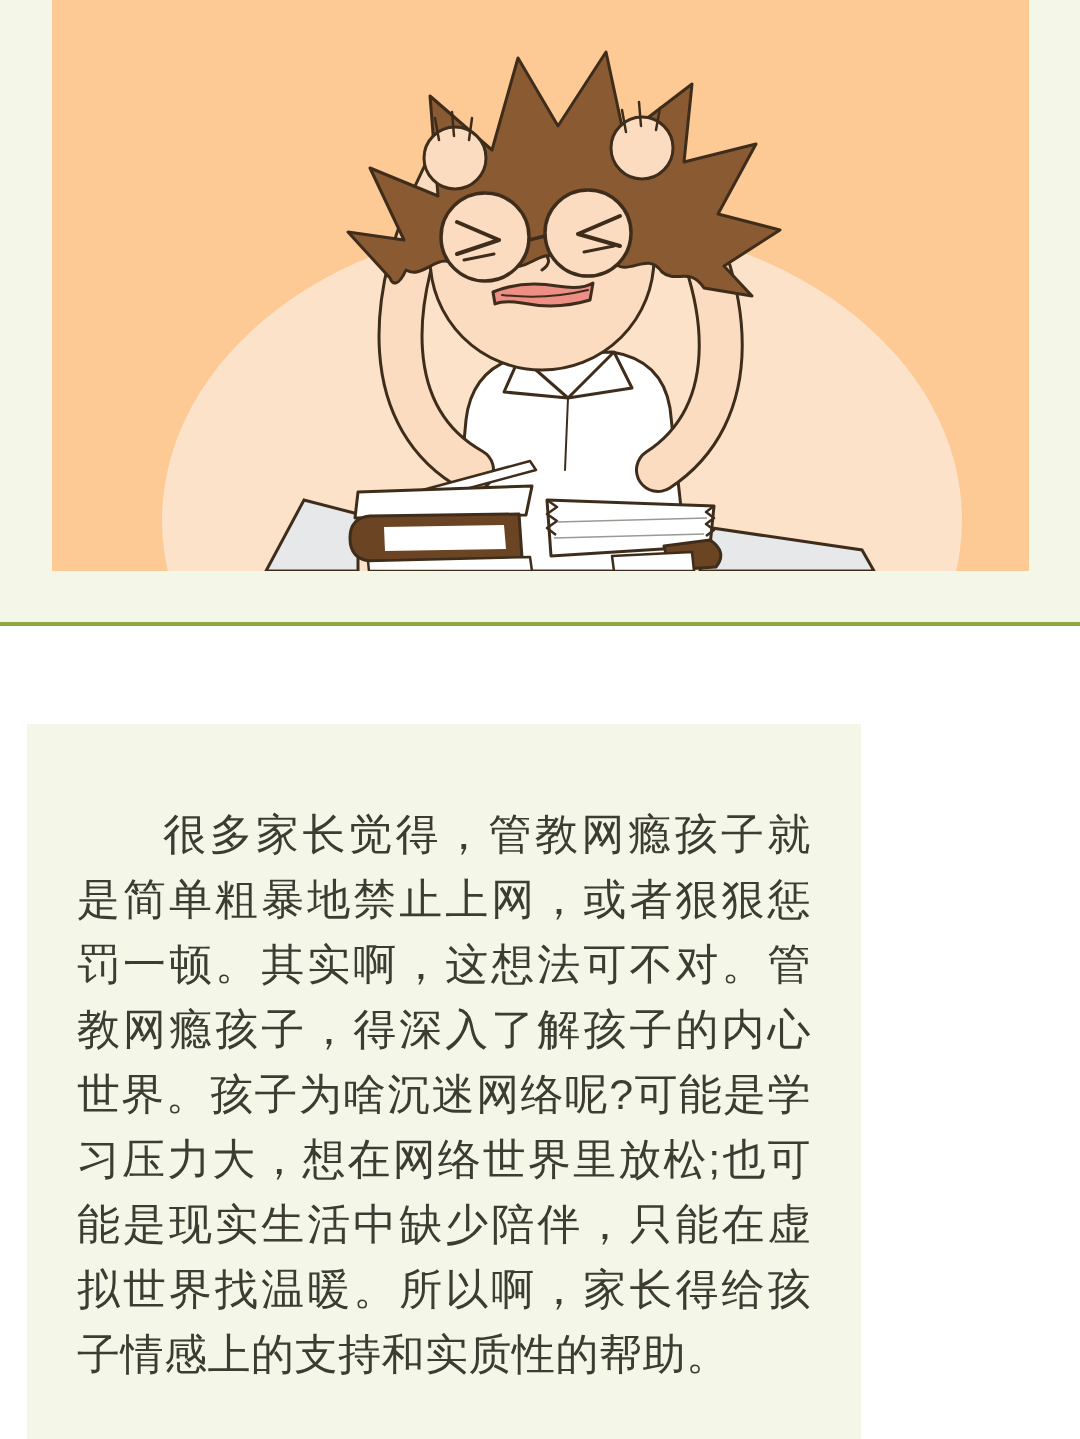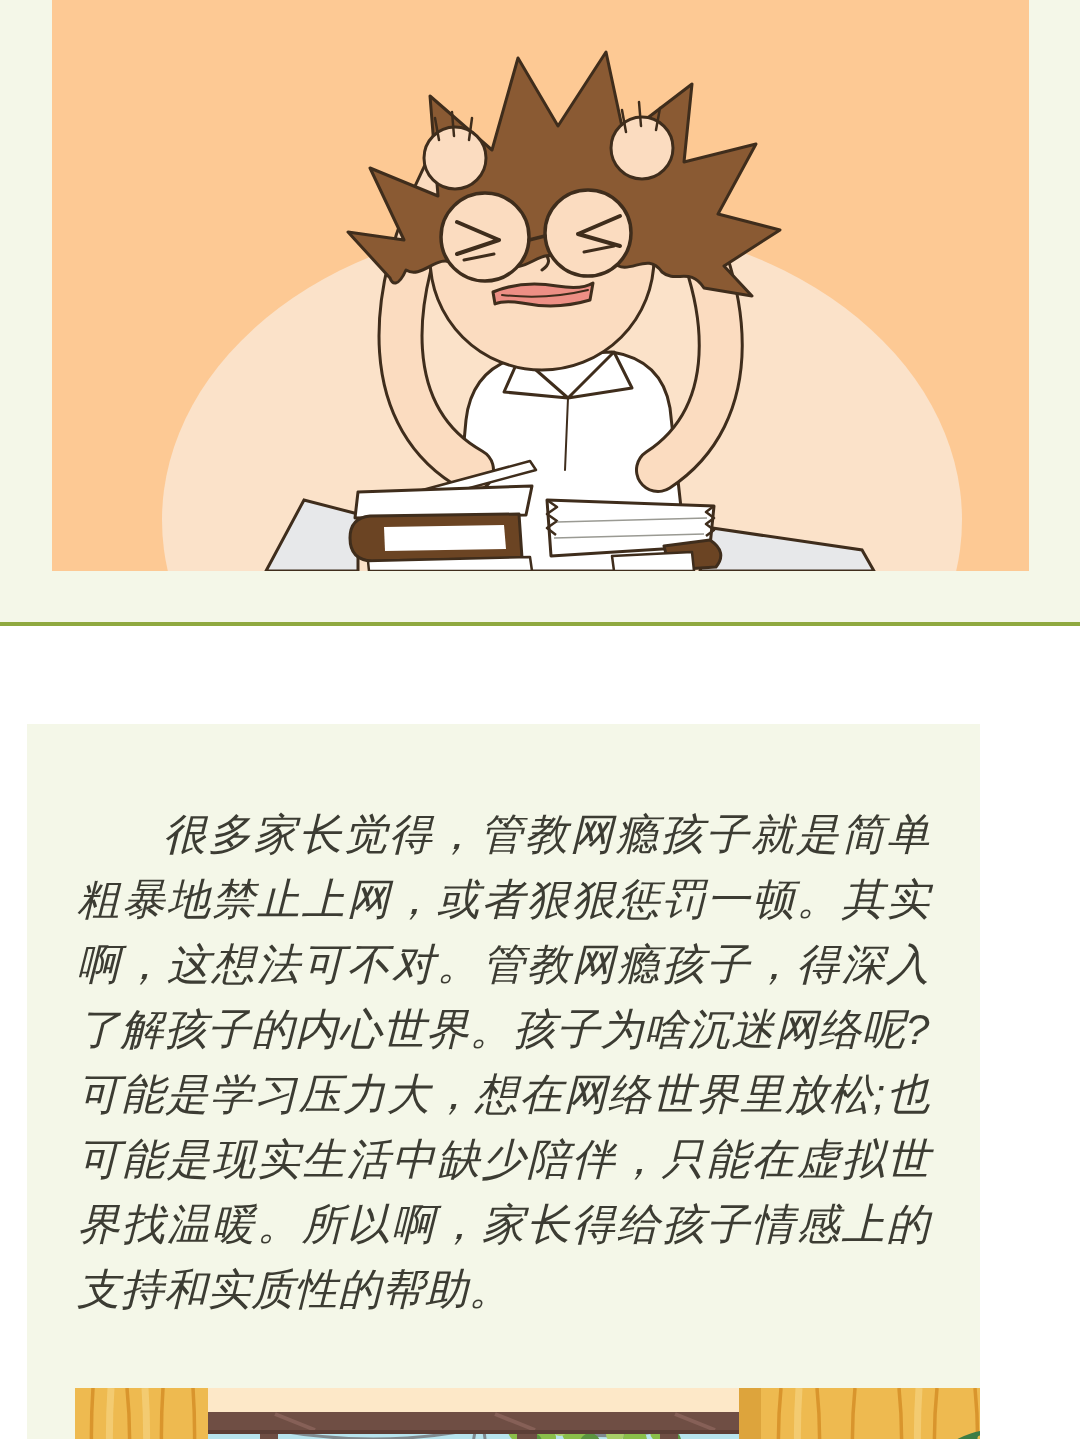--- a/index.html
+++ b/index.html
@@ -14,23 +14,23 @@
   }
   .hero-figure{
     margin:0 0 0 52px;width:977px;height:571px;overflow:hidden;
   }
   .hero-figure svg{display:block;}
   .section-divider{
     height:4px;width:1080px;background:var(--divider-green,#8fa93f);
   }
   .white-gap{height:98px;width:1080px;background:var(--page-bg,#ffffff);}
   .content-card{
-    margin-left:27px;width:953px;height:715px;
+    margin-left:27px;width:834px;height:715px;
     background:var(--cream-bg,#f4f7e8);
-    box-sizing:border-box;padding:78px 50px 0 50px;overflow:hidden;font-style:italic;
+    box-sizing:border-box;padding:78px 50px 0 50px;overflow:hidden;
   }
   .article-paragraph{
     margin:0;font-size:43px;line-height:65px;letter-spacing:0.5px;
     color:var(--text-color,#3c3c33);
     text-indent:2em;text-align:justify;
     font-family:"Liberation Sans","DejaVu Sans",sans-serif;
   }
   .footer-figure{
     margin:66px 0 0 -2px;width:938px;height:114px;overflow:hidden;
   }

